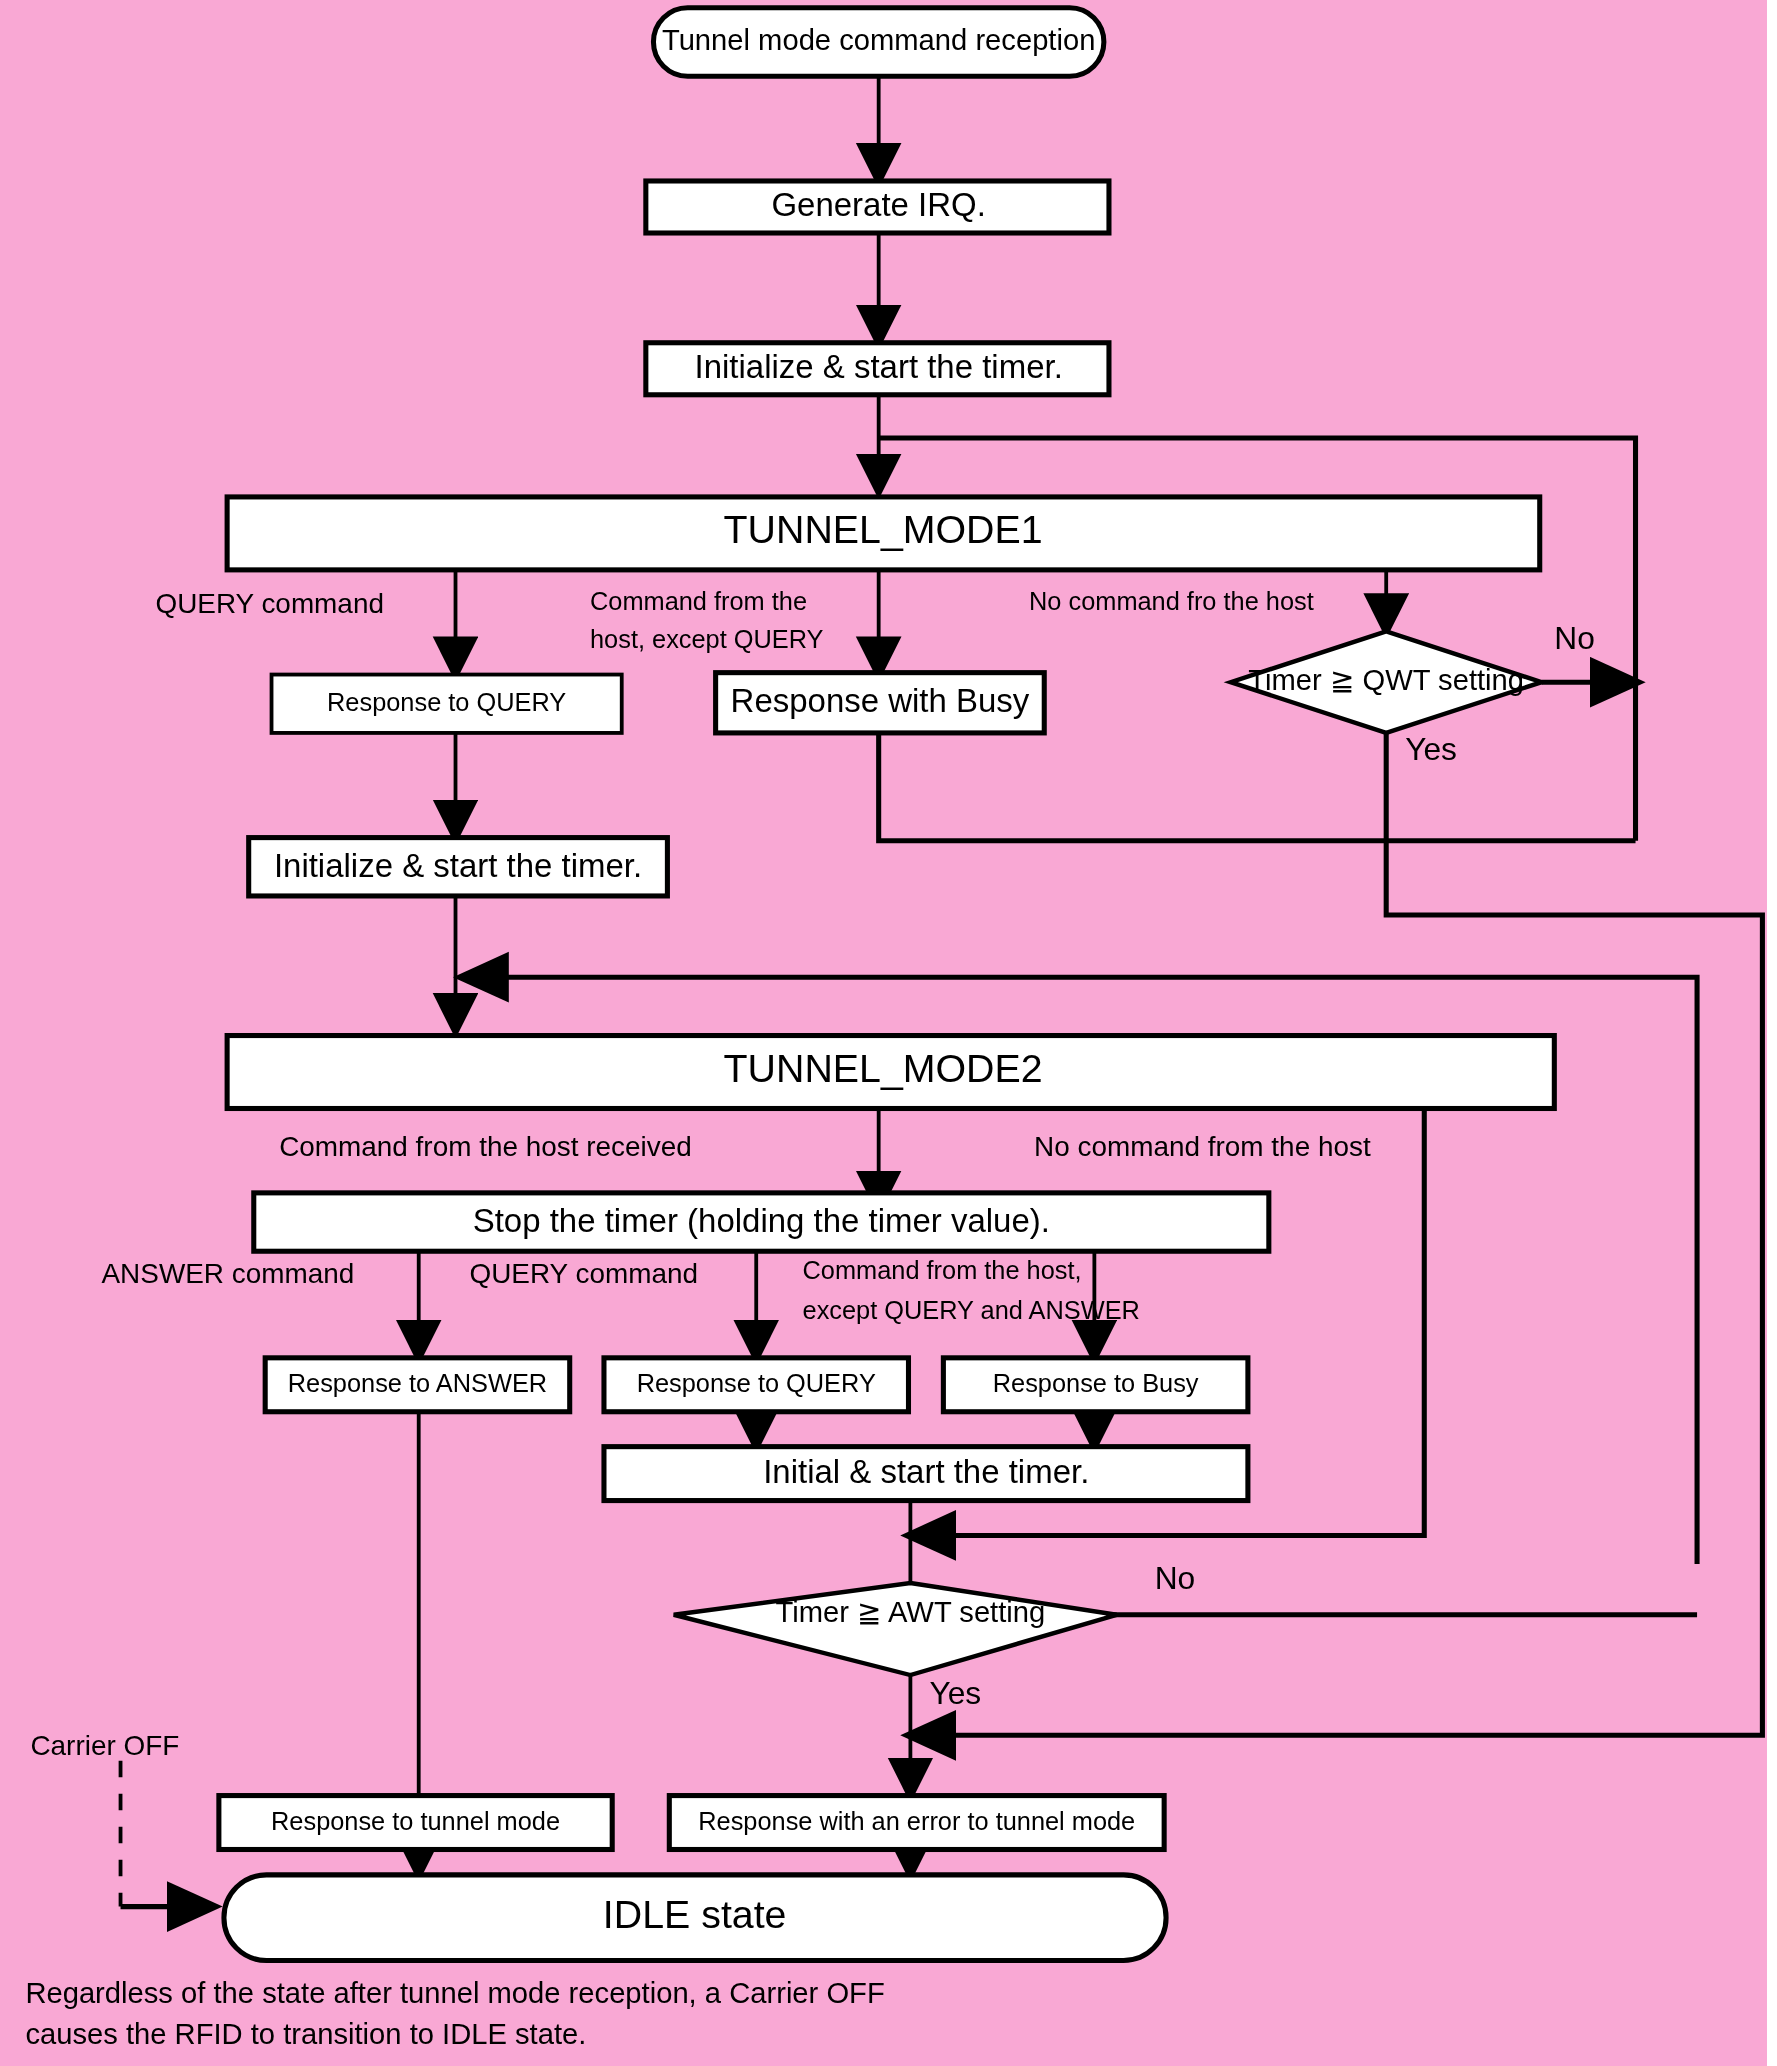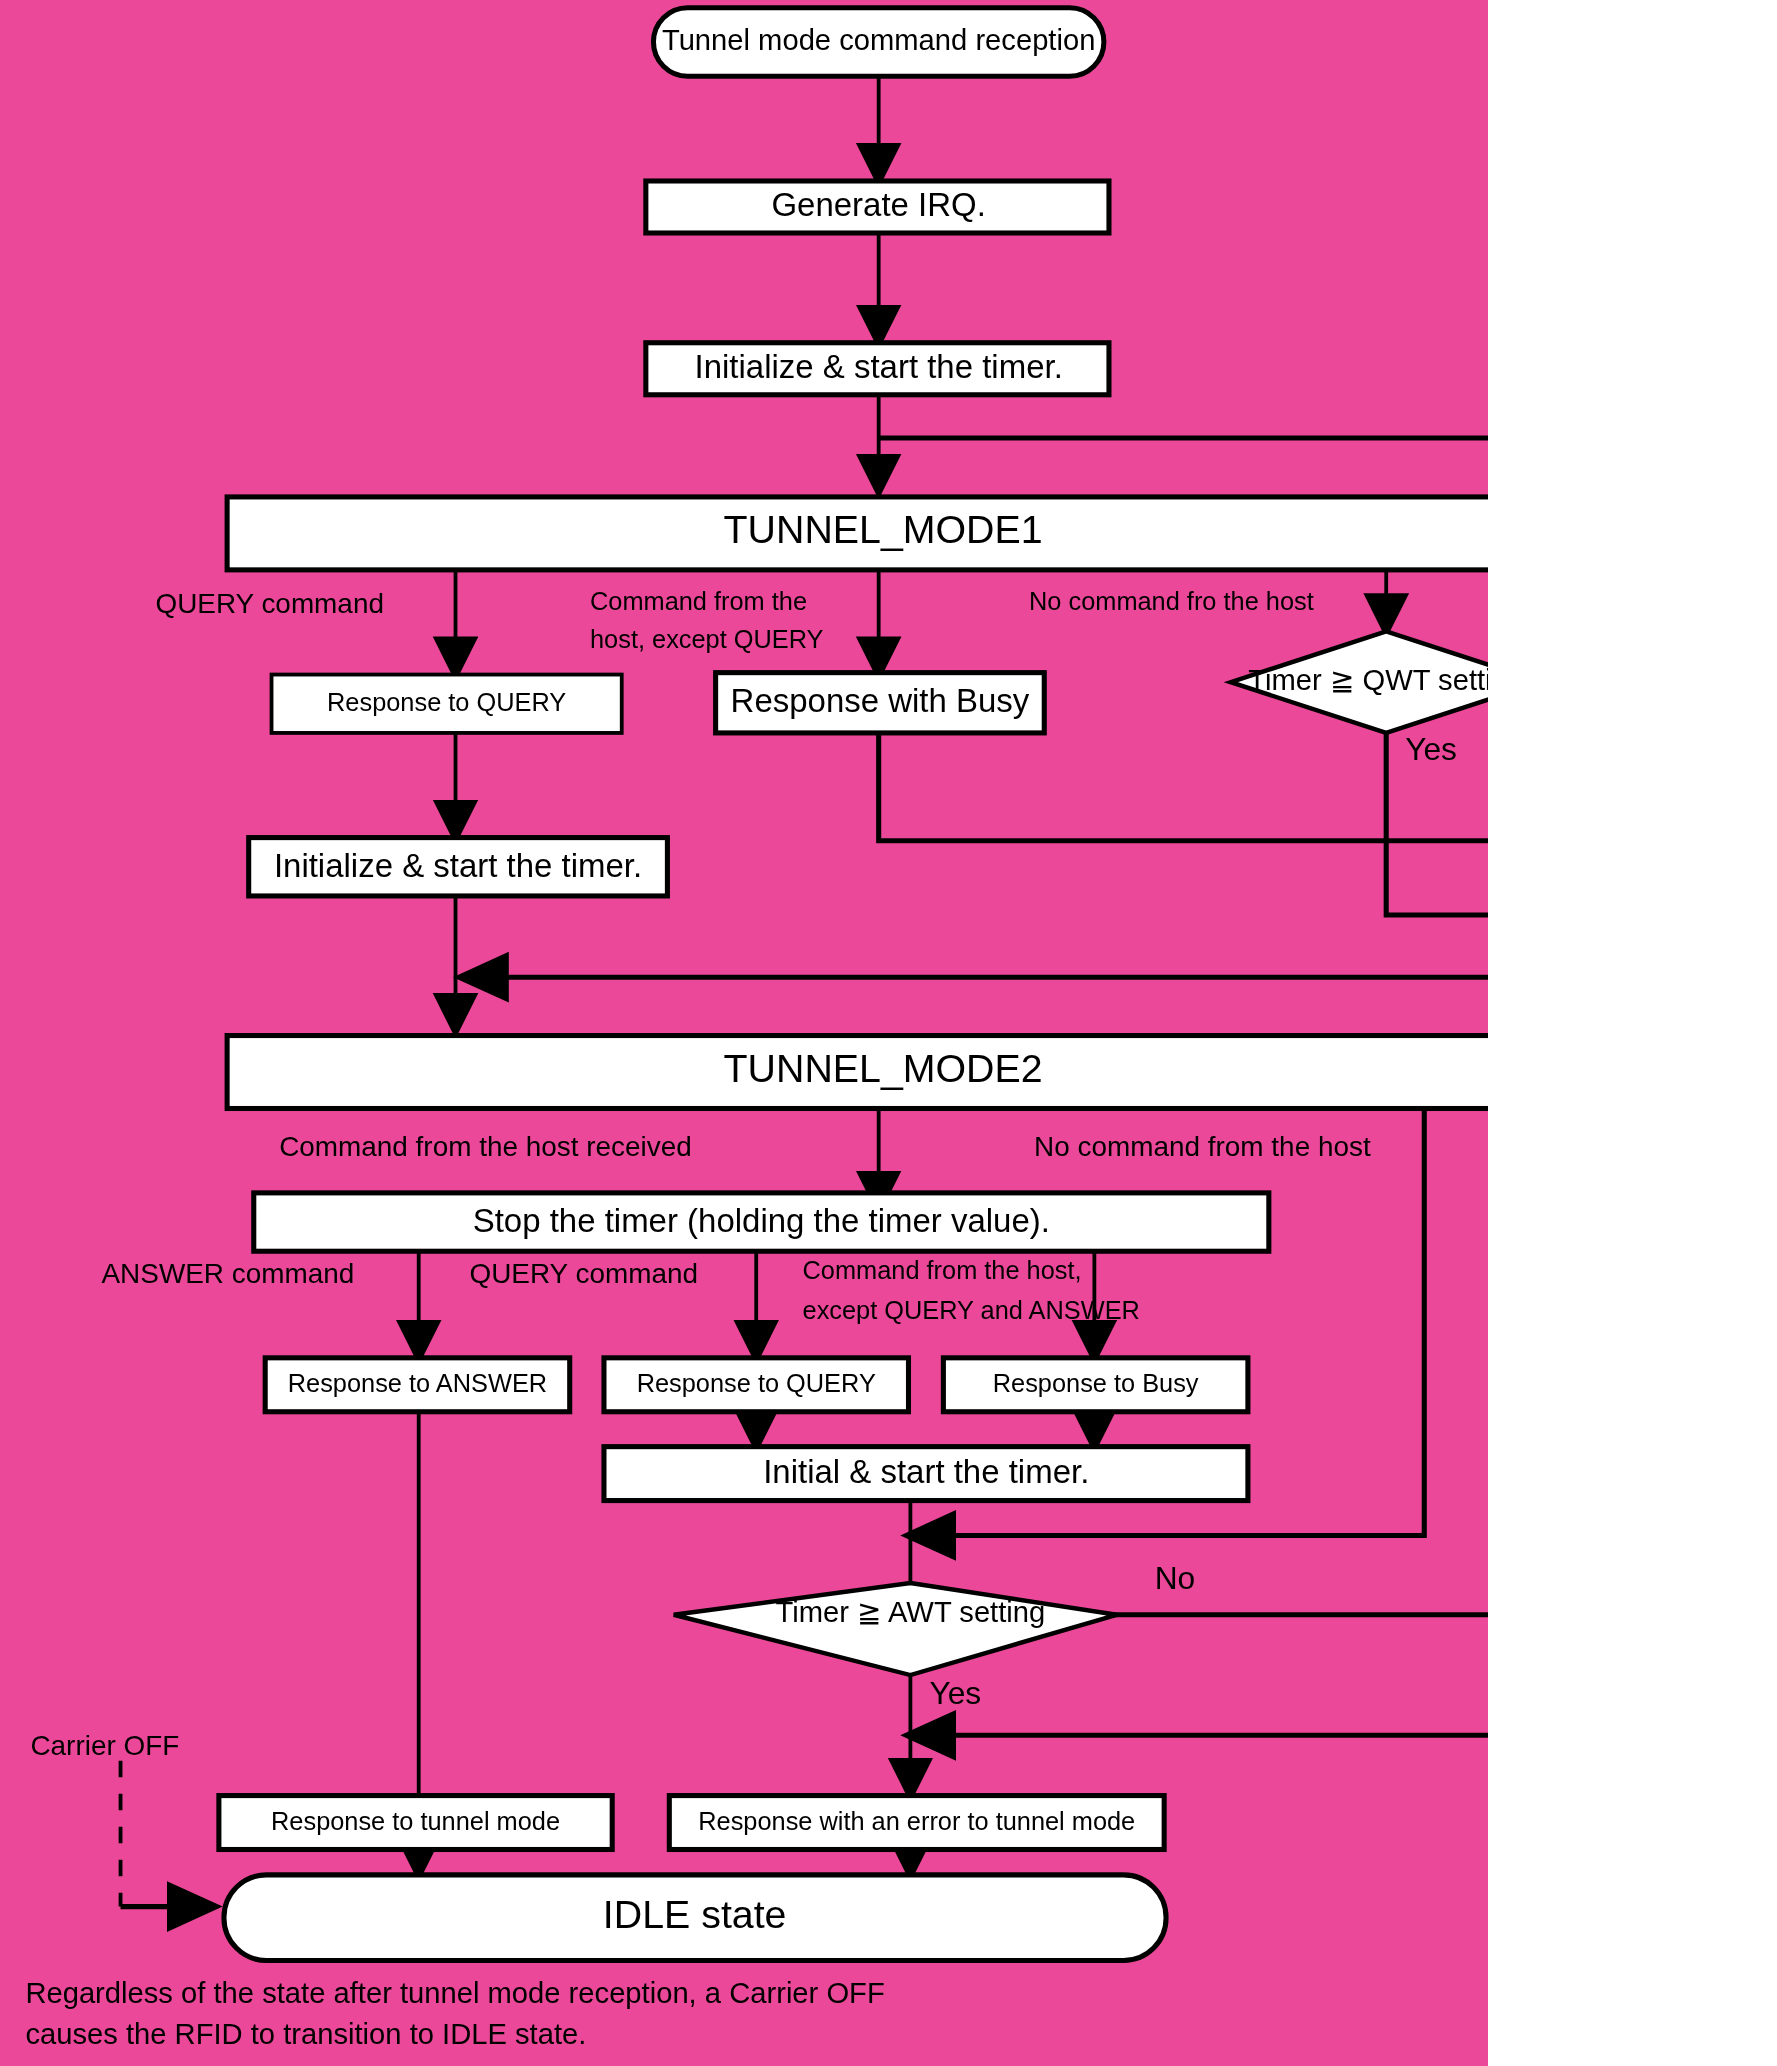--- a/index.html
+++ b/index.html
@@ -6,23 +6,23 @@
     margin: 0;
     padding: 0;
     background: #ffffff;
   }
   body {
     font-family: "Liberation Sans", sans-serif;
     color: #000000;
   }
   #root {
     position: relative;
-    width: 1488px;
+    width: 1767px;
     height: 2066px;
-    background: #ec4899;
+    background: #f9a8d4;
     overflow: hidden;
   }
   svg.flow {
     position: absolute;
     top: 0;
     left: 0;
     width: 1777px;
     height: 2066px;
   }
   .edge { fill: none; stroke: #000000; stroke-width: 6; }

